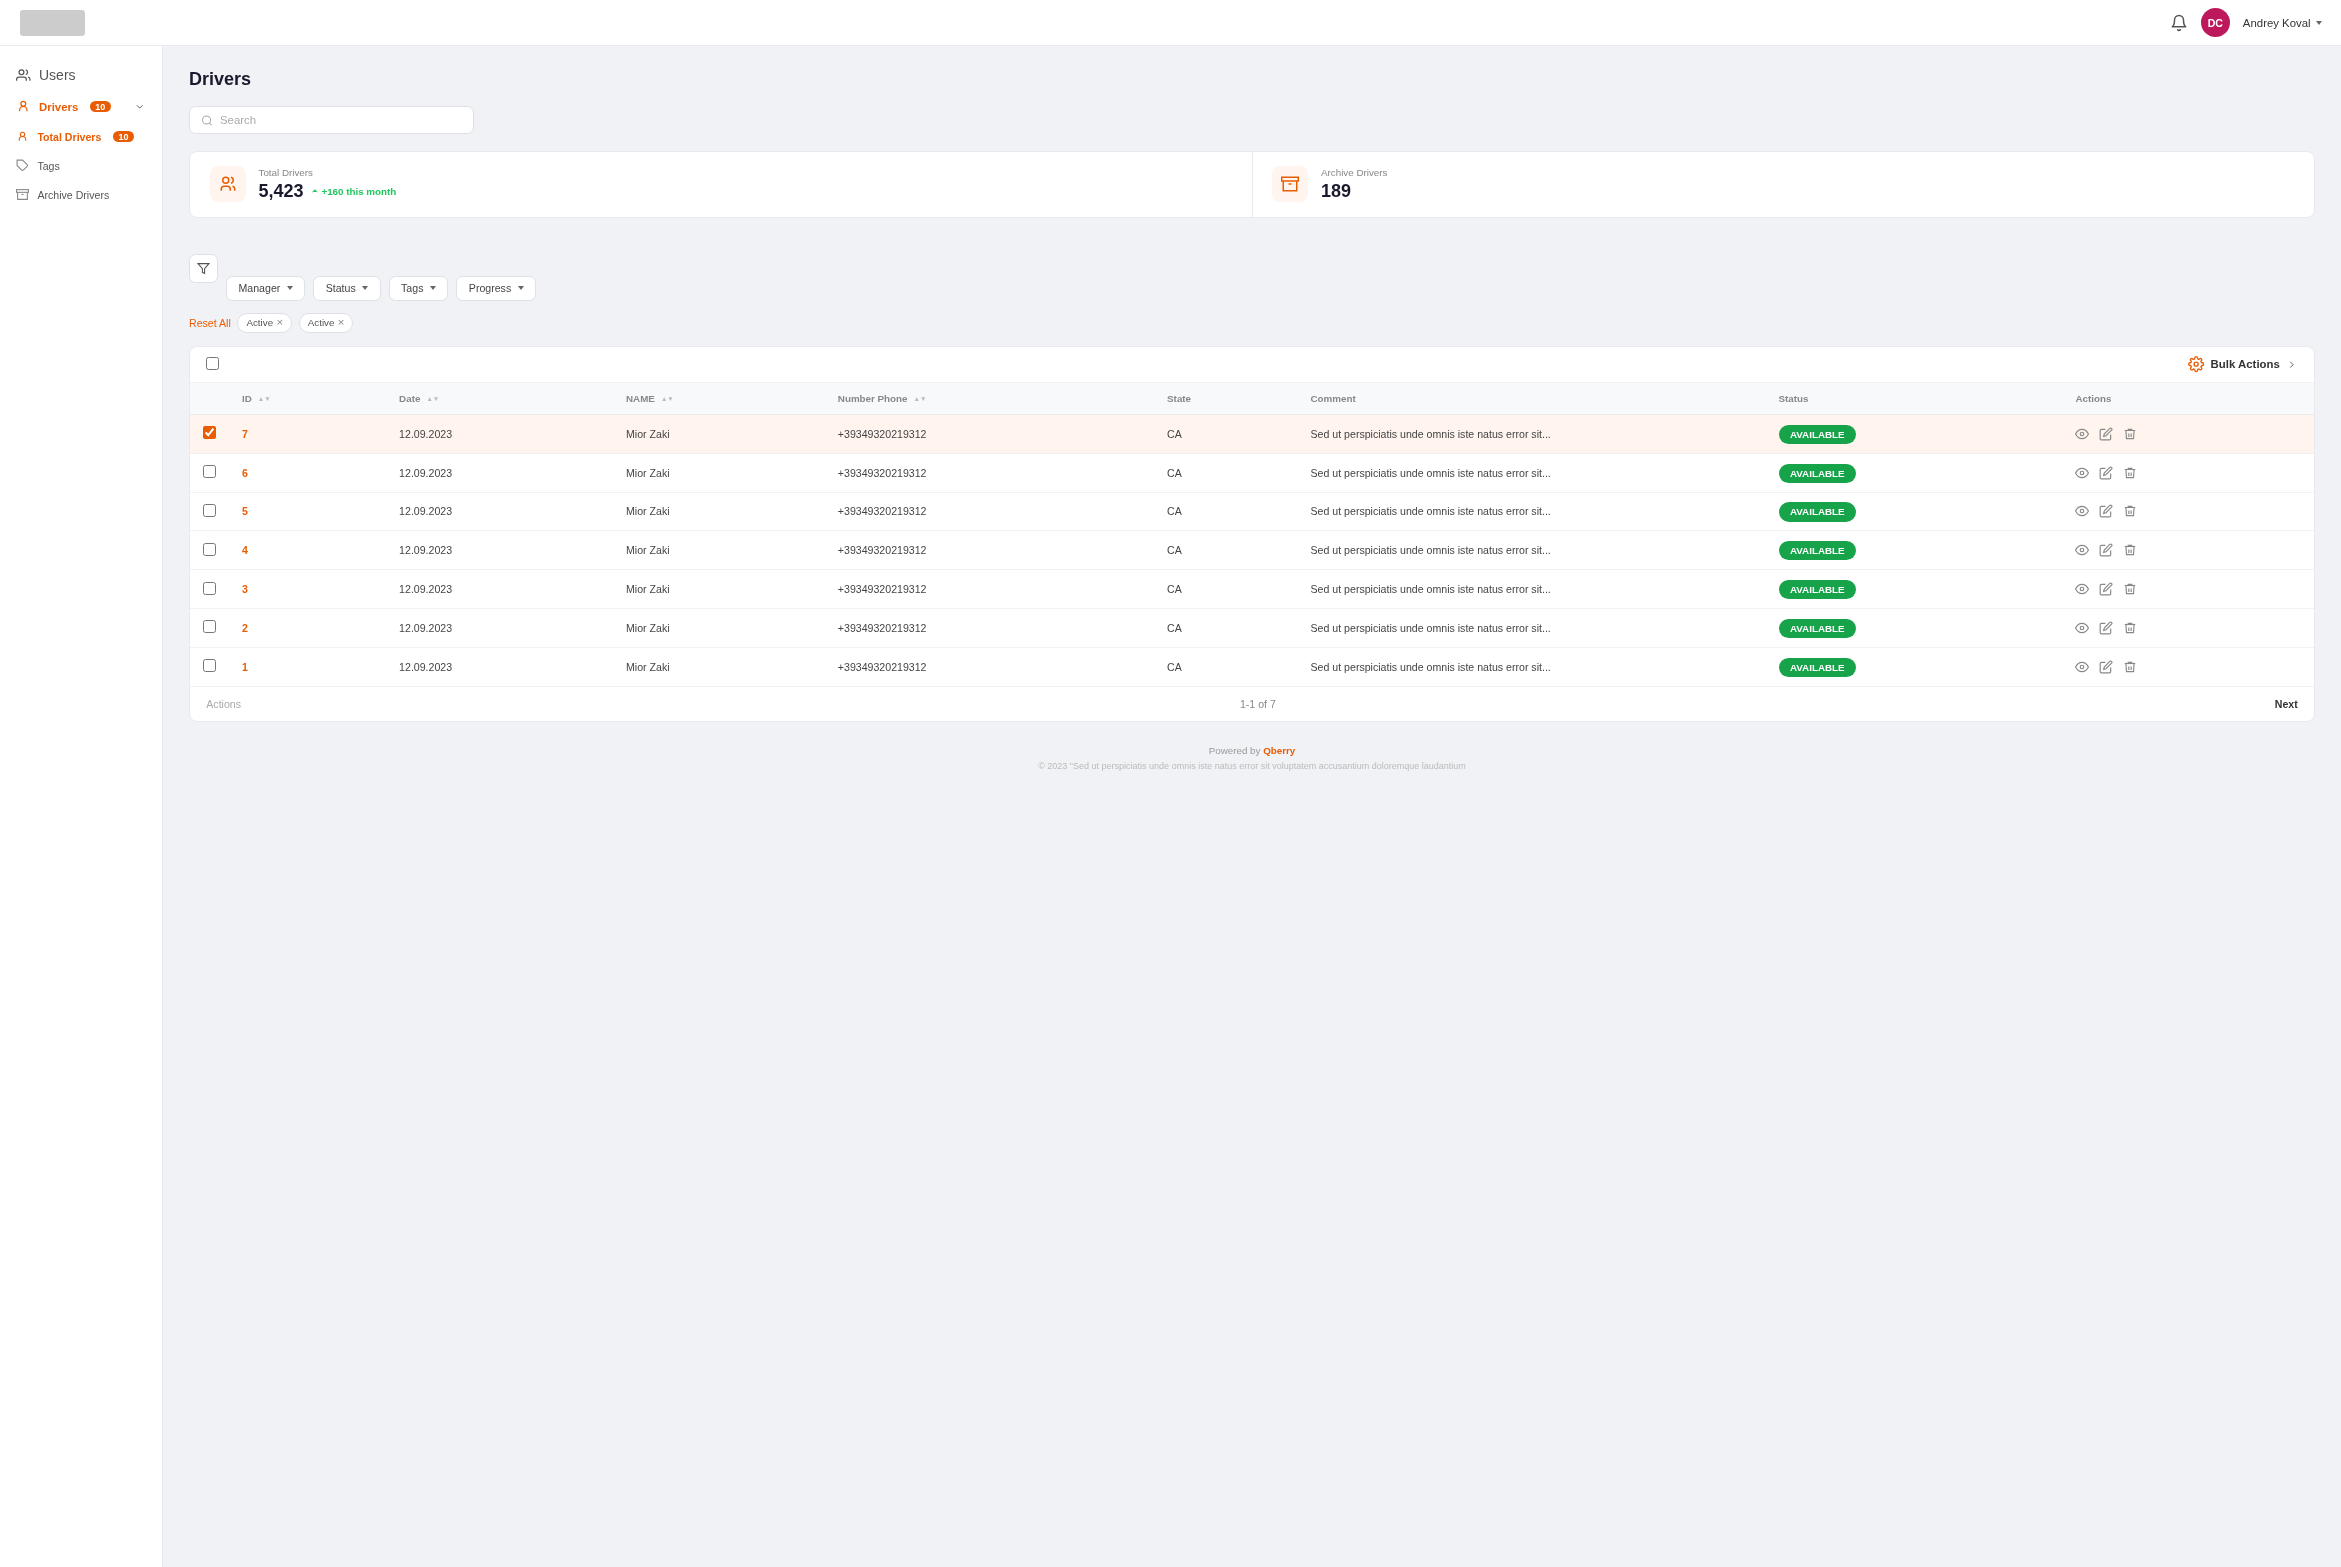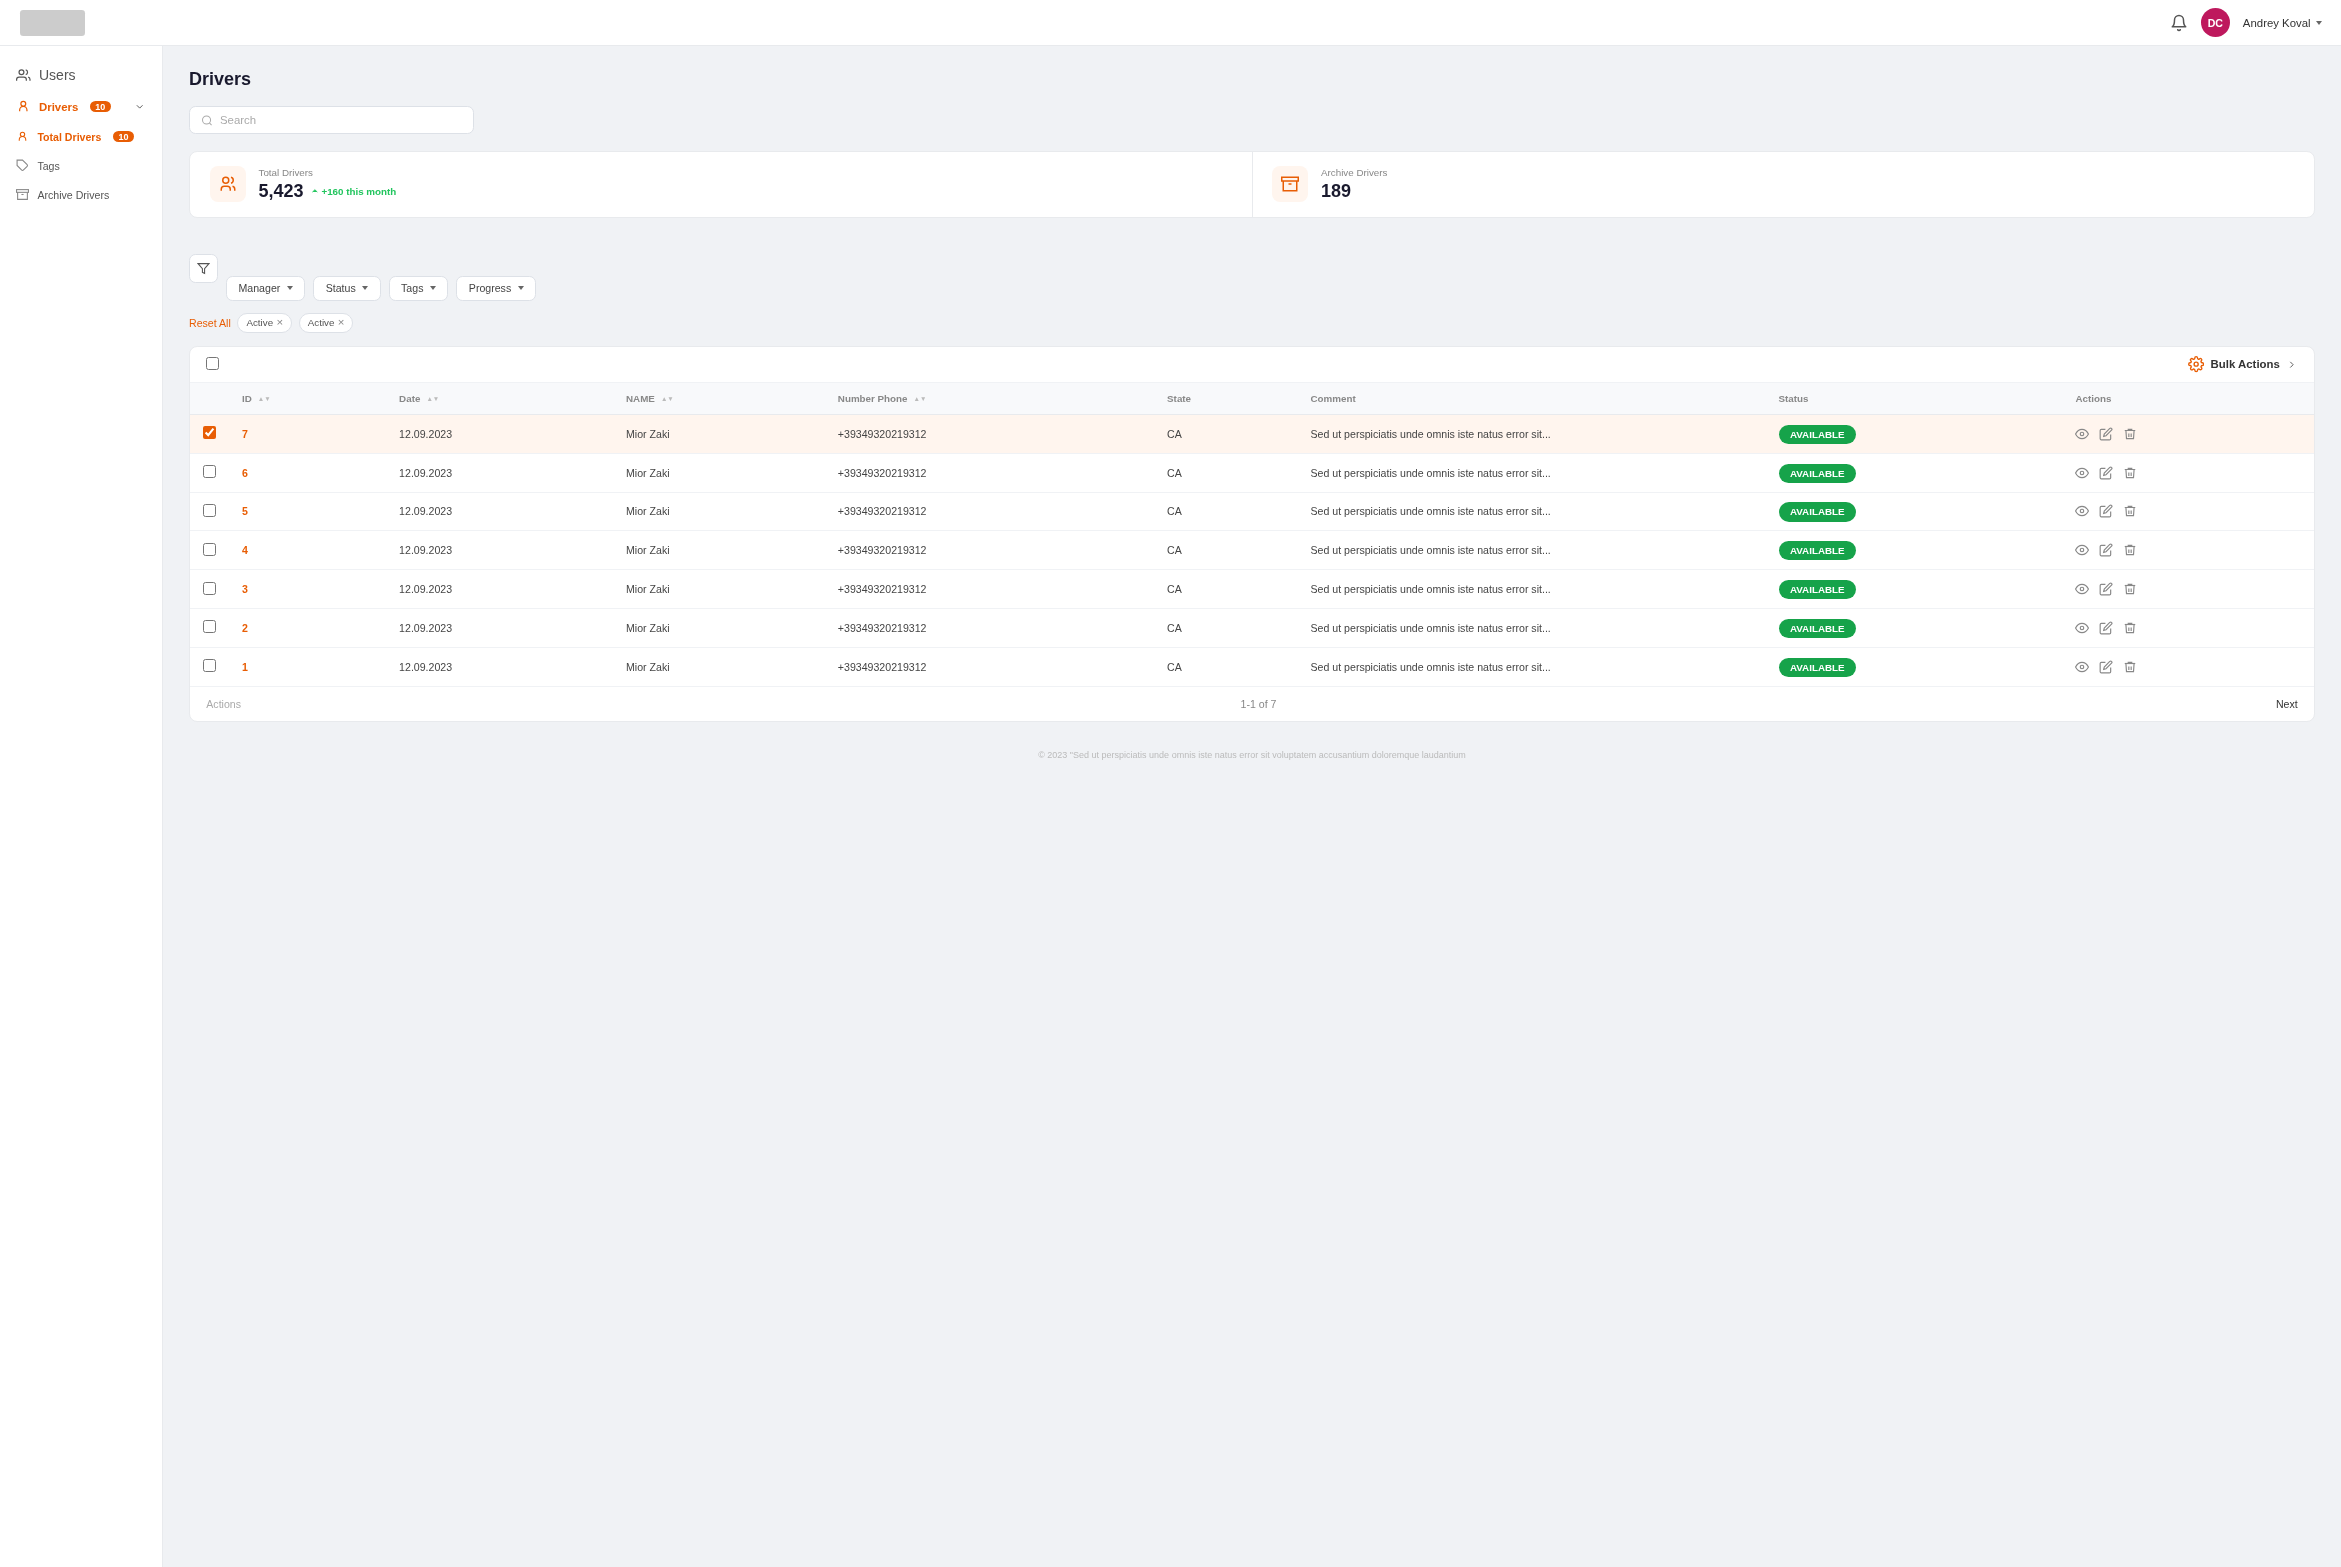--- a/index.html
+++ b/index.html
@@ -373,21 +373,21 @@
       justify-content: space-between;
       align-items: center;
       padding: 11.4px 16.3px;
       border-top: 0.8px solid #f0f2f5;
     }
     .pagination-btn {
       font-size: 10.6px;
       color: #aaa;
       cursor: pointer;
     }
-    .pagination-btn.active-page { color: #333; font-weight: 400; }
+    .pagination-btn.active-page { color: #333; font-weight: 700; }
     .pagination-info {
       font-size: 10.6px;
       color: #888;
     }
 
     
     .footer {
       text-align: center;
       padding: 23px 0 16.3px;
       font-size: 9.8px;
@@ -904,18 +904,22 @@
 
       <div class="pagination">
         <span class="pagination-btn">Actions</span>
         <span class="pagination-info">1-1 of 7</span>
         <span class="pagination-btn active-page">Next</span>
       </div>
 
     </div>
 
     <div class="footer">
+      <div>
+        <span>Powered by</span>
+        <span class="footer-brand">Qberry</span>
+      </div>
       <div class="footer-copy">© 2023 "Sed ut perspiciatis unde omnis iste natus error sit voluptatem accusantium doloremque laudantium</div>
     </div>
 
   </main>
 </div>
 
 
 </body></html>

